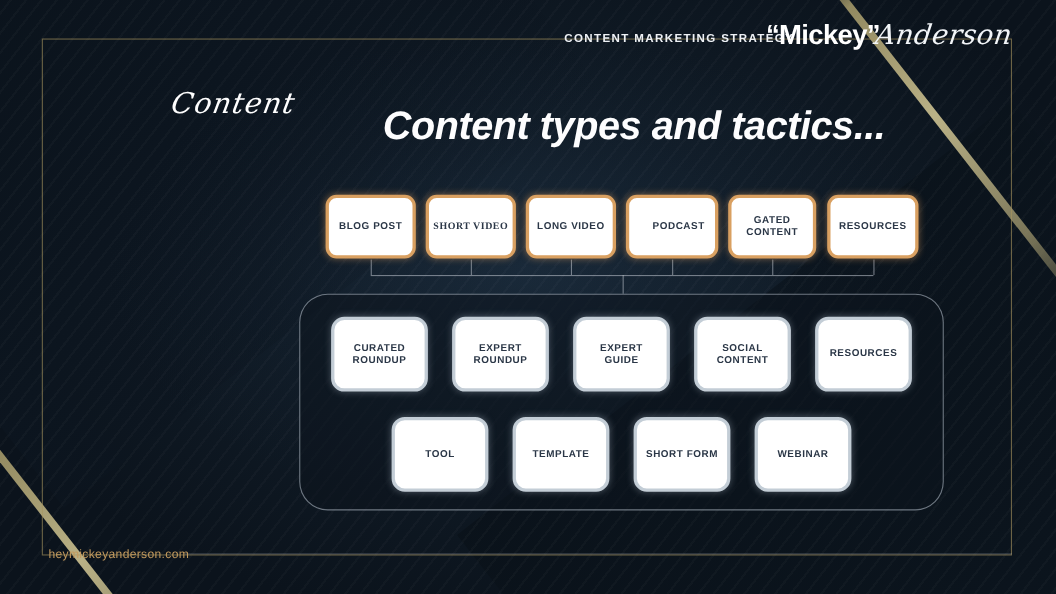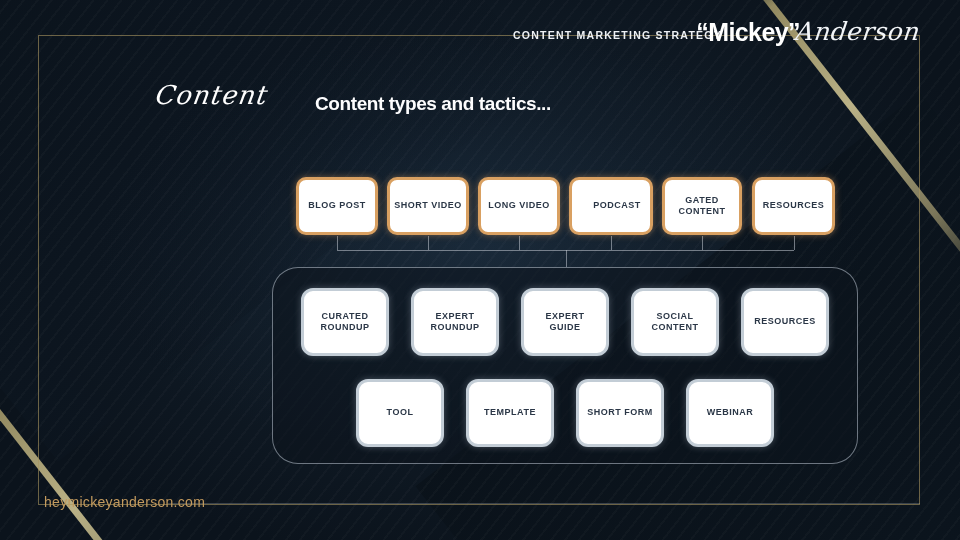--- a/index.html
+++ b/index.html
@@ -111,23 +111,23 @@
     transform:skewX(-10deg);
   }
   .logo-main {
     position:absolute; left:0; top:20px;
     font-size:32px; font-weight:700; color:#ffffff;
     letter-spacing:-1.1px; white-space:nowrap;
   }
 
   
   .title {
-    position:absolute; left:315px; top:93px;
-    font-size:19px; font-weight:700; color:#fdfdfe;
-    letter-spacing:-0.4px; white-space:nowrap;
+    position:absolute; left:348px; top:93px;
+    font-size:36px; font-weight:700; color:#fdfdfe;
+    letter-spacing:-0.4px; white-space:nowrap;font-style:italic;
   }
 
   
   .row-label { position:absolute; display:flex; align-items:center; }
   .row-label .txt {
     font-size:24px; font-weight:700; color:#f2f5f8; letter-spacing:0.6px;
   }
   .arrow { position:relative; margin-left:12px; width:48px; height:17px; }
   .arrow .shaft {
     position:absolute; left:0; top:4.5px; width:31px; height:8px;
@@ -173,21 +173,21 @@
     position:absolute; left:272px; top:267px;
     width:586px; height:197px;
     border:1px solid rgba(190,200,212,0.55);
     border-radius:26px;
     background:rgba(12,20,30,0.55);
   }
 
   
   .footer-url {
     position:absolute; left:44px; bottom:30px;
-    font-size:14px; color:#c39a5e; letter-spacing:0.3px;
+    font-size:11px; color:#c39a5e; letter-spacing:0.3px;
   }
 </style>
 </head>
 <body>
 
 <div class="slide">
 
   <div class="bg-dark-tl"></div>
   <div class="bg-dark-br"></div>
   <div class="bg-stripes"></div>
@@ -224,21 +224,21 @@
       <div class="conn" style="left: 337px; top: 250px; width: 457px; height: 1px;"></div>
       <div class="conn" style="left: 566px; top: 250px; width: 1px; height: 17px;"></div>
     </div>
 
   <div class="tactics-box"></div>
 
   <div id="nodes">
       <div class="node type" style="left: 296px; top: 177px; width: 82px; height: 58px;">
         <span>BLOG POST</span>
       </div>
-      <div class="node type" style="left: 387px; top: 177px; width: 82px; height: 58px;">
+      <div class="node type" style="left: 387px; top: 177px; width: 82px; height: 58px; font-family: Liberation Serif, serif;">
         <span>SHORT VIDEO</span>
       </div>
       <div class="node type" style="left: 478px; top: 177px; width: 82px; height: 58px;">
         <span>LONG VIDEO</span>
       </div>
       <div class="node type" style="left: 569px; top: 177px; width: 84px; height: 58px; padding-left: 12px;">
         <span>PODCAST</span>
       </div>
       <div class="node type" style="left: 662px; top: 177px; width: 80px; height: 58px;">
         <span>GATED<br>CONTENT</span>

